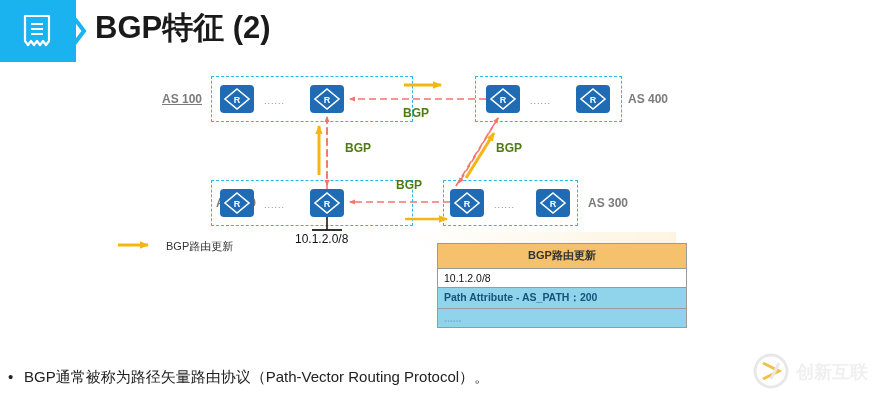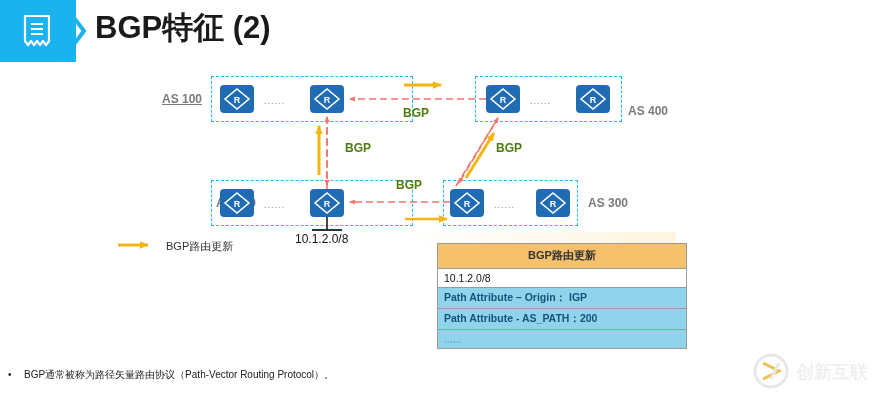--- a/index.html
+++ b/index.html
@@ -143,21 +143,21 @@
     font-weight: normal;
   }
   .upd-table .row.last { border-bottom: none; color:#6fb6cf; }
 
   
   .bullet-row {
     position: absolute;
     left: 8px;
     top: 368px;
     width: 700px;
-    font-size: 10px;
+    font-size: 15px;
     color: #222;
     white-space: nowrap;
   }
   .bullet-dot {
     display: inline-block;
     width: 16px;
     color: #222;
   }
 
   
@@ -196,21 +196,21 @@
     <line x1="9" y1="15" x2="21" y2="15" stroke="#ffffff" stroke-width="2"></line>
     <line x1="9" y1="20" x2="21" y2="20" stroke="#ffffff" stroke-width="2"></line>
   </svg>
 
   <div class="slide-title">BGP特征 (2)</div>
 
   <div class="as-box" style="left:211px; top:76px; width:202px; height:46px;"></div>
   <div class="as-label" style="left:162px; top:92px;text-decoration:underline;">AS 100</div>
 
   <div class="as-box" style="left:475px; top:76px; width:147px; height:46px;"></div>
-  <div class="as-label" style="left:628px; top:104px;">AS 400</div>
+  <div class="as-label" style="left:628px; top:92px;">AS 400</div>
 
   <div class="as-box" style="left:211px; top:180px; width:202px; height:46px;"></div>
   <div class="as-label" style="left:176px; top:196px;margin-left:40px;">AS 200</div>
 
   <div class="as-box" style="left:443px; top:180px; width:135px; height:46px;"></div>
   <div class="as-label" style="left:588px; top:196px;">AS 300</div>
 
   <div class="router" style="left:220px; top:85px;">
     <svg viewBox="0 0 34 28" width="34" height="28">
       <polygon points="17,4 29,14 17,24 5,14" fill="none" stroke="#ffffff" stroke-width="1.6"></polygon>
@@ -328,21 +328,20 @@
   <div class="bgp-label" style="left:345px; top:141px;">BGP</div>
   <div class="bgp-label" style="left:496px; top:141px;">BGP</div>
   <div class="bgp-label" style="left:396px; top:178px;">BGP</div>
 
   <div class="net-label" style="left:295px; top:232px;">10.1.2.0/8</div>
   <div class="legend-label" style="left:166px; top:239px;">BGP路由更新</div>
 
   <div class="upd-table">
     <div class="thead">BGP路由更新</div>
     <div class="row white">10.1.2.0/8</div>
-    <div class="row">Path Attribute – Origin： IGP</div>
     <div class="row">Path Attribute - AS_PATH：200</div>
     <div class="row last">......</div>
   </div>
 
   <div class="bullet-row">
     <span class="bullet-dot">•</span><span>BGP通常被称为路径矢量路由协议（Path-Vector Routing Protocol）。</span>
   </div>
 
   <div class="watermark">
     <svg viewBox="0 0 126 38" width="126" height="38">

